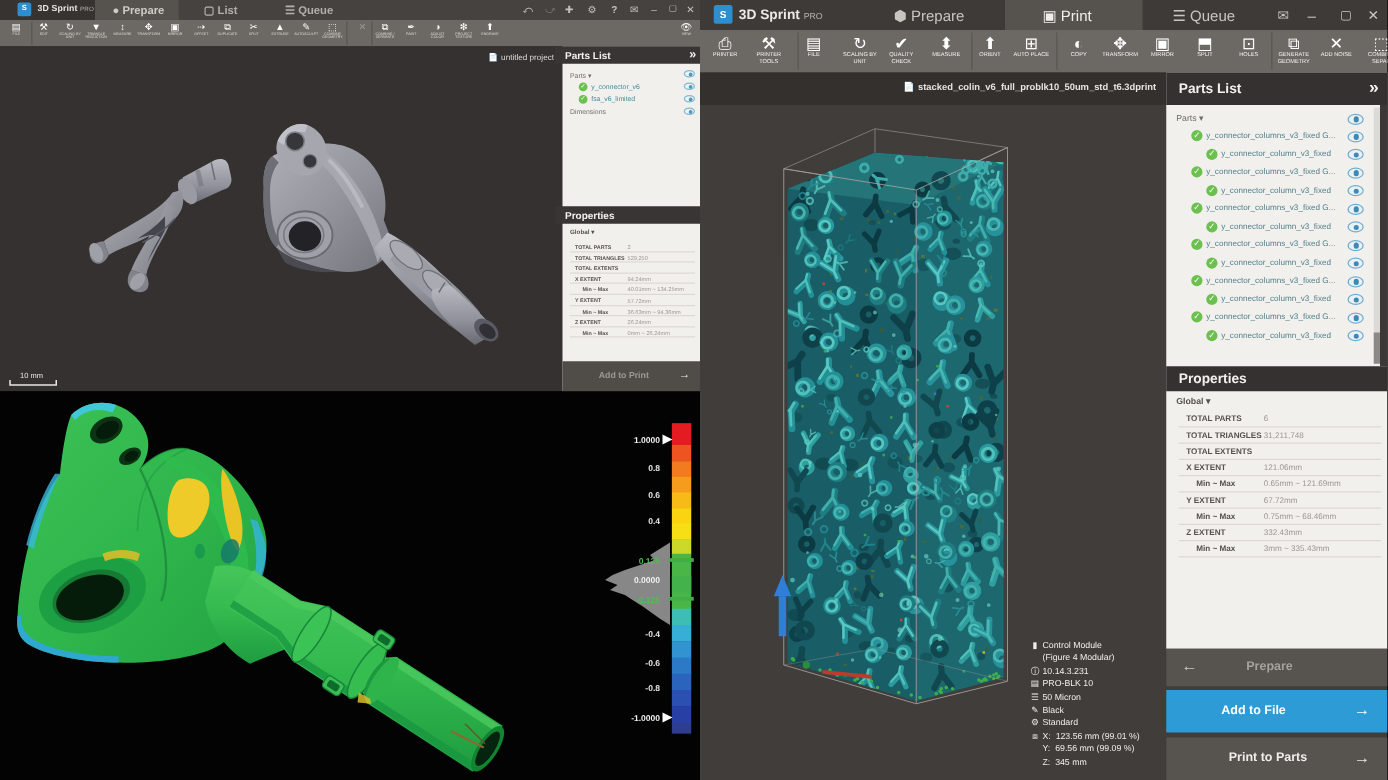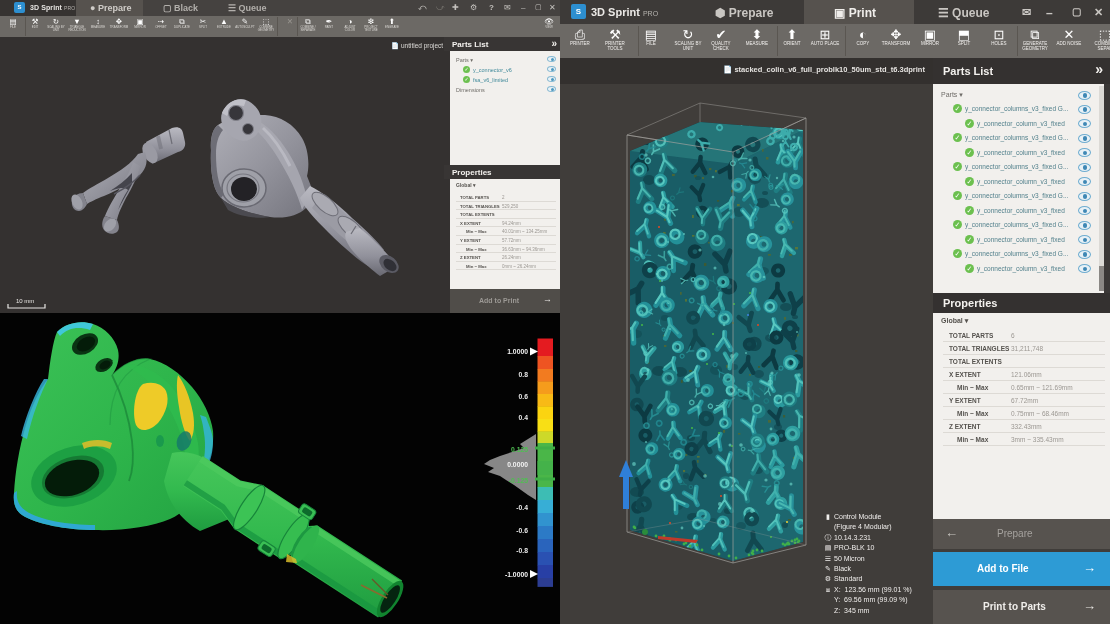--- a/index.html
+++ b/index.html
@@ -43,21 +43,21 @@
 #addprint .t{position:absolute;left:29px;top:8px;font-size:7px;font-weight:bold}
 #addprint .a{position:absolute;right:8px;top:5px;font-size:9px;color:#e8e6e3}
 
 #heat{left:0;top:313px;width:560px;height:311px;background:#030303}
 
 #appR{left:560px;top:0;width:550px;height:624px;background:#403d3a}
 #appR .topbar{left:0;top:0;width:550px;height:24px;background:#3d3a38}
 #appR .logo{left:11px;top:4px;width:15px;height:15px;background:#2d8fd0;border-radius:2px;color:#fff;font-size:8px;font-weight:bold;text-align:center;line-height:15px}
 #appR .brand{left:31px;top:6px;color:#eceae7;font-size:11px;font-weight:bold}
 #appR .brandpro{color:#b5b2ae;font-size:7px;font-weight:normal}
-.rtab{position:absolute;top:6px;color:#c9c6c2;font-size:12px;font-weight:bold}
+.rtab{position:absolute;top:6px;color:#c9c6c2;font-size:12px;font-weight:normal}
 #appR .tabactive{left:244px;top:0;width:110px;height:24px;background:#56524e}
 #appR .ribbon{left:0;top:24px;width:550px;height:34px;background:#6c6965}
 .rtool{position:absolute;top:3px;width:34px;text-align:center;color:#fff}
 .rtool .ic{font-size:13px;line-height:15px;display:block}
 .rtool .lb{font-size:4.5px;line-height:4.8px;display:block;color:#f2f0ee}
 
 #appR .fbar{left:0;top:58px;width:375px;height:26px;background:#33302e}
 #appR .fname{left:163px;top:65px;color:#e5e3e0;font-size:7.5px;font-weight:bold}
 #appR .vp{left:0;top:84px;width:373px;height:540px;background:#403d3a}
 
@@ -73,42 +73,42 @@
 .rrow .eye i{position:absolute;left:3.5px;top:1.5px;width:4.5px;height:4.5px;background:#3f88b5;border-radius:50%}
 .rrow .chk{position:absolute;width:9px;height:9px;background:#6cc04f;border-radius:50%;color:#fff;font-size:7px;text-align:center;line-height:9px}
 .rrow .nm{position:absolute;font-size:6.5px;color:#52808c;white-space:nowrap}
 .rprop{position:absolute;left:10px;width:162px;height:13px;border-bottom:1px solid #dddad5;font-size:6.5px;color:#55524e}
 .rprop b{position:absolute;left:6px;top:3px;font-weight:bold}
 .rprop span{position:absolute;left:68px;top:3px;color:#9b9792;font-weight:normal}
 #rscroll{position:absolute;right:5px;top:28px;width:6px;height:205px;background:#dcdad6}
 #rscroll i{position:absolute;left:0;bottom:0;width:6px;height:25px;background:#8b8885}
 
 #bprep{left:373px;top:519px;width:177px;height:30px;background:#57534f;color:#a5a29e}
-#bprep .t{position:absolute;left:64px;top:9px;font-size:10px;font-weight:normal}
+#bprep .t{position:absolute;left:64px;top:9px;font-size:10px;font-weight:bold}
 #bprep .a{position:absolute;left:12px;top:6px;font-size:13px;color:#cac7c3}
 #bqueue{left:373px;top:552px;width:177px;height:34px;background:#2d9bd5;color:#fff}
 #bqueue .t{position:absolute;left:44px;top:11px;font-size:10px;font-weight:bold}
 #bqueue .a{position:absolute;right:14px;top:8px;font-size:13px}
 #bfile{left:373px;top:590px;width:177px;height:34px;background:#57534f;color:#f0eeeb}
 #bfile .t{position:absolute;left:50px;top:11px;font-size:10px;font-weight:bold}
 #bfile .a{position:absolute;right:14px;top:8px;font-size:13px;color:#e8e6e3}
 
 #legend{left:262px;top:512px;width:110px;height:110px;color:#f0eeec;font-size:7px;line-height:10.4px}
 #legend .ic{display:inline-block;width:12px;text-align:center}
 </style></head><body>
 <div id="root">
 
 <div id="appL" class="abs">
   <div class="topbar abs"></div>
   <div class="logoarea abs"></div>
   <div class="logo abs">S</div>
   <div class="brand abs">3D Sprint <span class="brandpro">PRO</span></div>
   <div class="tabactive abs"></div>
   <div class="ltab abs" style="left:90px">● Prepare</div>
-  <div class="ltab abs" style="left:163px;color:#b2afab">▢ Black</div>
+  <div class="ltab abs" style="left:163px;color:#b2afab">▢ List</div>
   <div class="ltab abs" style="left:228px;color:#b2afab">☰ Queue</div>
   <span class="lwb" style="left:418px">⤺</span>
       <span class="lwb" style="left:436px;color:#78756f">⤻</span>
       <span class="lwb" style="left:452px">✚</span>
       <span class="lwb" style="left:470px">⚙</span>
       <span class="lwb" style="left:489px;font-weight:bold">?</span>
       <span class="lwb" style="left:504px">✉</span>
       <span class="lwb" style="left:521px">–</span>
       <span class="lwb" style="left:535px;font-size:7px">▢</span>
       <span class="lwb" style="left:549px">✕</span>

